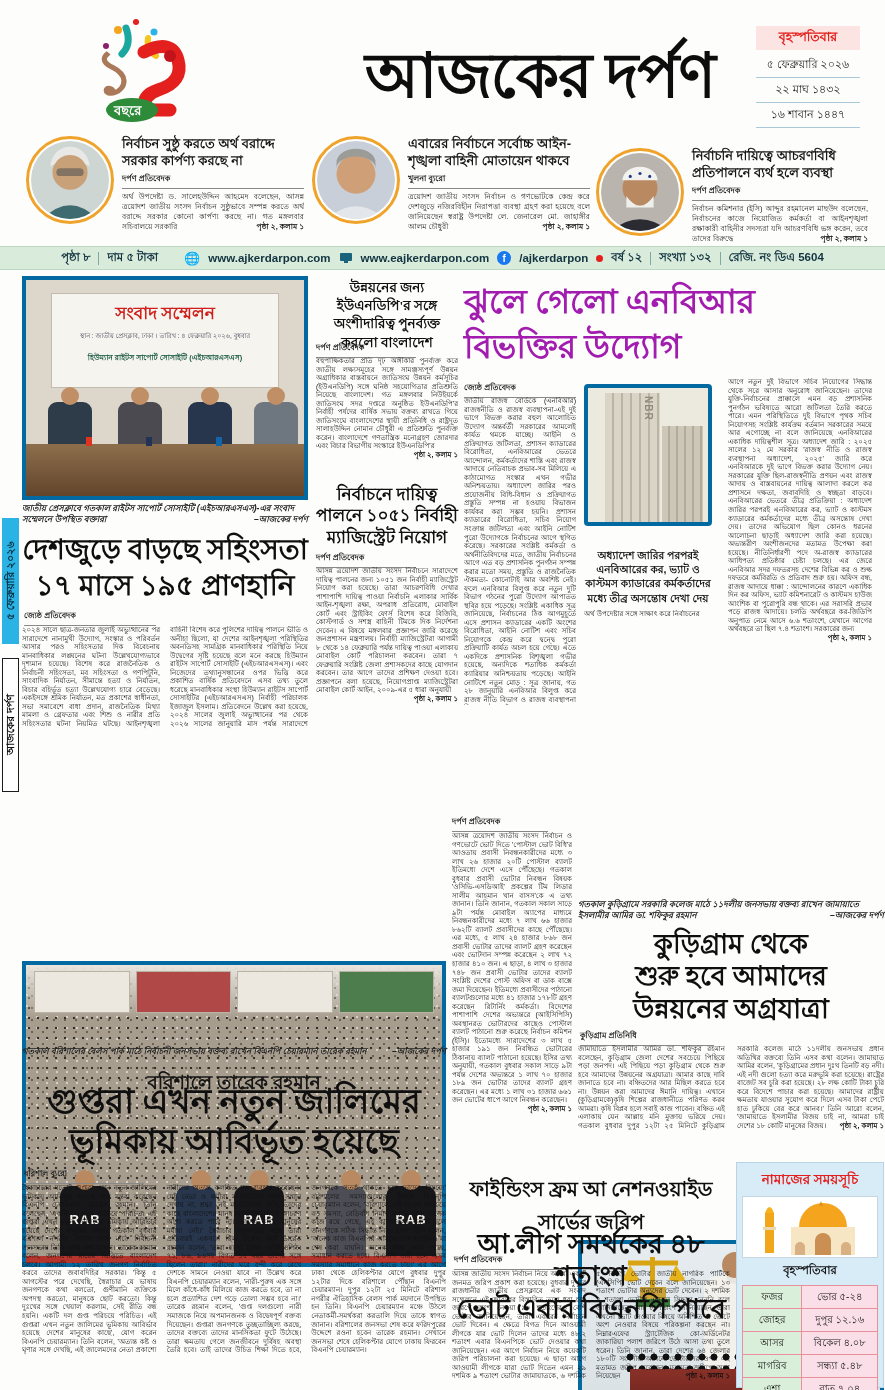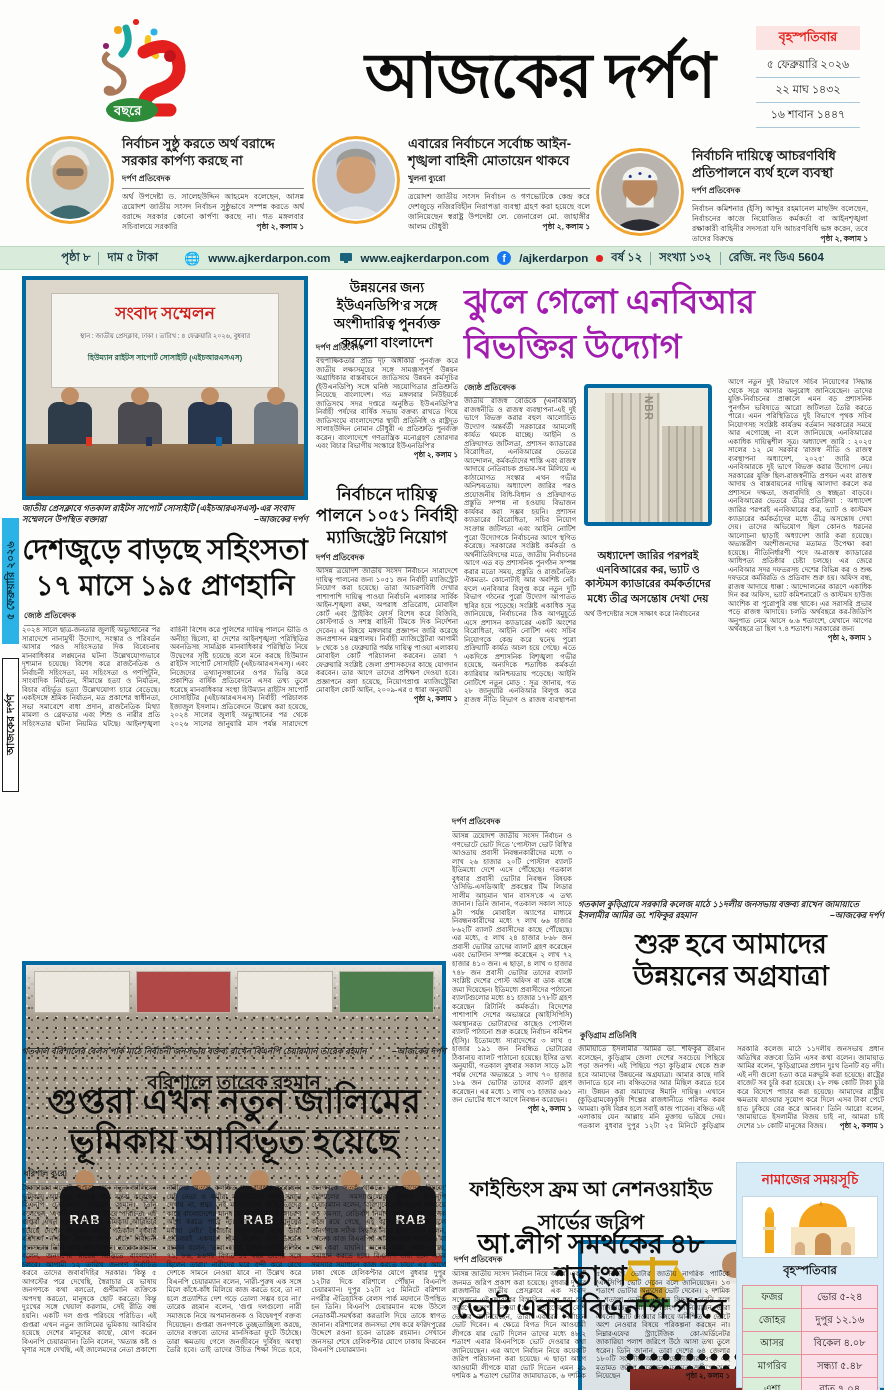--- a/index.html
+++ b/index.html
@@ -342,20 +342,21 @@
       <rect x="18" y="48" width="34" height="8" fill="#3c7d3c"></rect>
     </svg>
     <div class="mics"></div>
     <div class="podium"></div>
   </div>
   <div class="abs caption" style="left:578px; top:899px; width:306px;">
     <span>গতকাল কুড়িগ্রামে সরকারি কলেজ মাঠে ১১দলীয় জনসভায় বক্তব্য রাখেন জামায়াতে ইসলামীর আমির ডা. শফিকুর রহমান</span>
     <span class="credit">–আজকের দর্পণ</span>
   </div>
   <div class="abs h-black" style="left:578px; top:928px; width:306px; font-size:27px; line-height:1.2;">
+    <div>কুড়িগ্রাম থেকে</div>
     <div>শুরু হবে আমাদের</div>
     <div>উন্নয়নের অগ্রযাত্রা</div>
   </div>
   <div class="abs byline" style="left:580px; top:1026px; width:134px;">কুড়িগ্রাম প্রতিনিধি</div>
   <div class="abs bcol" style="left:578px; top:1045px; width:306px; height:112px; column-count:2; column-gap:12px;">
     <span>জামায়াতে ইসলামীর আমির ডা. শফিকুর রহমান বলেছেন, কুড়িগ্রাম জেলা দেশের সবচেয়ে পিছিয়ে পড়া জনপদ। এই পিছিয়ে পড়া কুড়িগ্রাম থেকে শুরু হবে আমাদের উন্নয়নের অগ্রযাত্রা। আমার কাছে দাবি জানাতে হবে না। বঞ্চিতদের আর মিছিল করতে হবে না। উন্নয়ন করা আমাদের ঈমানি দায়িত্ব। এখানে (কুড়িগ্রামকে)কৃষি শিল্পের রাজধানীতে পরিণত করব আমরা। কৃষি বিপ্লব হলে সবাই কাজ পাবেন। বঞ্চিত এই এলাকায় যেন আল্লাহ মনি মুক্তায় ভরিয়ে দেয়। গতকাল বুধবার দুপুর ১২টা ২৫ মিনিটে কুড়িগ্রাম সরকারি কলেজ মাঠে ১১দলীয় জনসভায় প্রধান অতিথির বক্তব্যে তিনি এসব কথা বলেন। জামায়াত আমির বলেন, 'কুড়িগ্রামের প্রধান দুঃখ তিনটি বড় নদী। এই নদী গুলো হত্যা করে মরুভূমি করা হয়েছে। রাষ্ট্রের বাজেট সব চুরি করা হয়েছে। ২৮ লক্ষ কোটি টাকা চুরি করে বিদেশে পাচার করা হয়েছে। আমাদের রাষ্ট্রীয় ক্ষমতায় যাওয়ার সুযোগ করে দিলে এসব টাকা পেটে হাত ঢুকিয়ে বের করে আনব।' তিনি আরো বলেন, 'জামায়াতে ইসলামীর বিজয় চাই না, আমরা চাই দেশের ১৮ কোটি মানুষের বিজয়।</span>
     <span class="jump">পৃষ্ঠা ২, কলাম ১</span>
   </div>
 
   <div class="abs h-black" style="left:452px; top:1174px; width:278px; font-size:20px;">ফাইন্ডিংস ফ্রম আ নেশনওয়াইড সার্ভের জরিপ</div>

